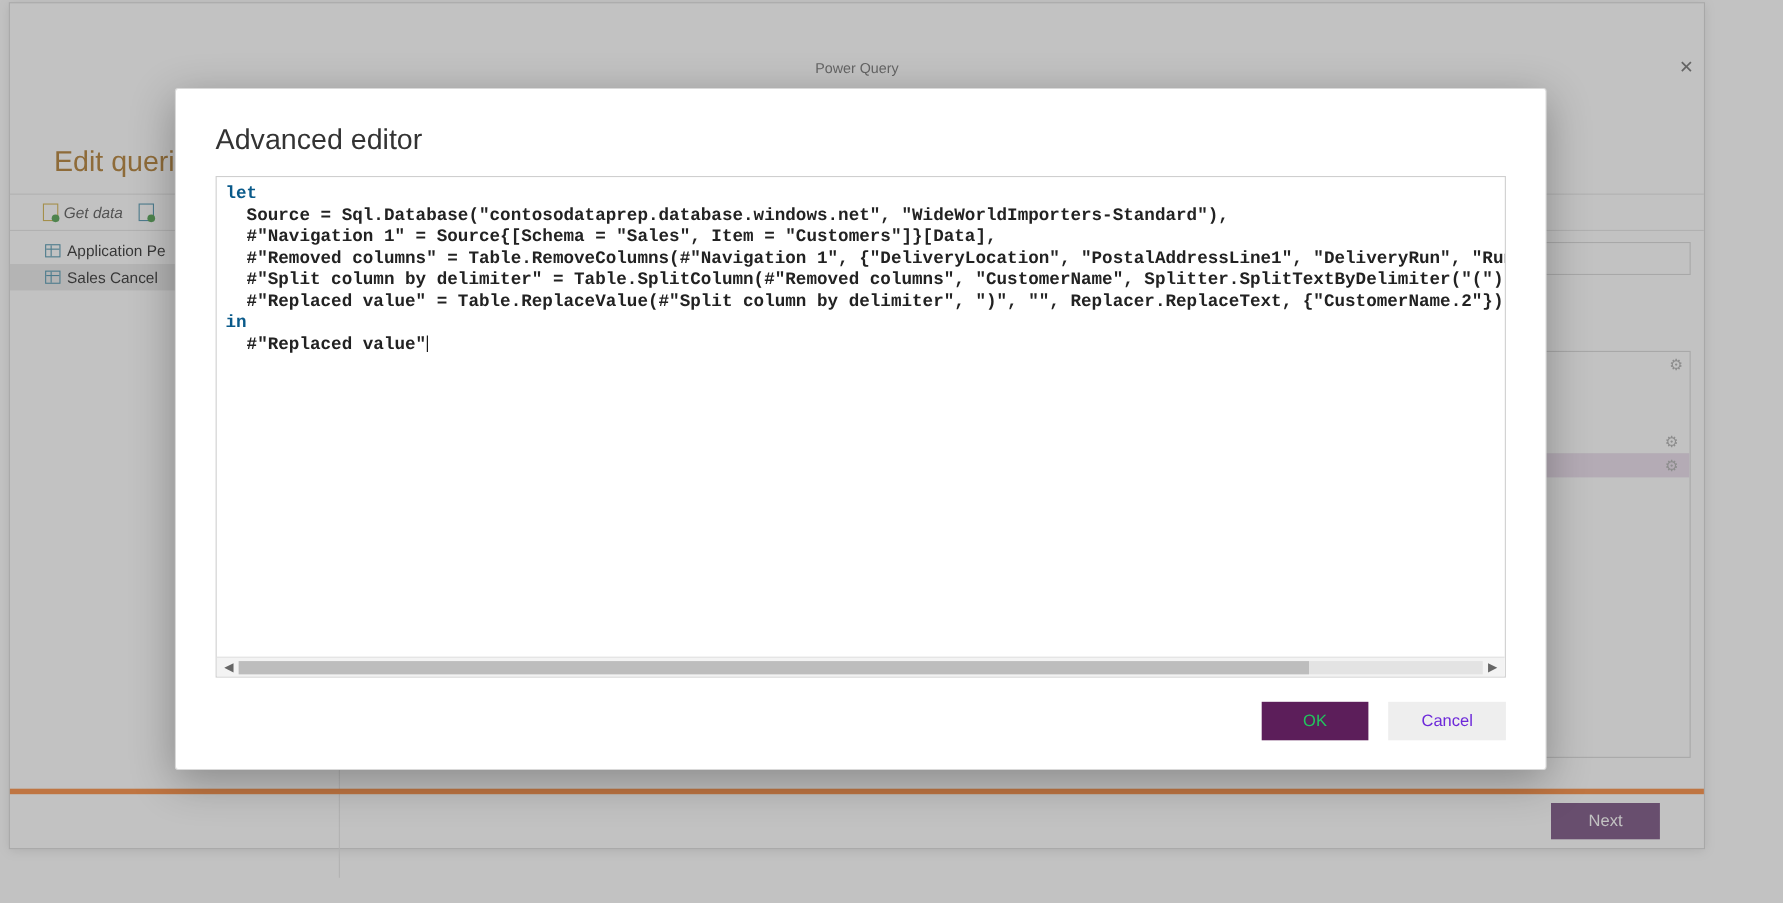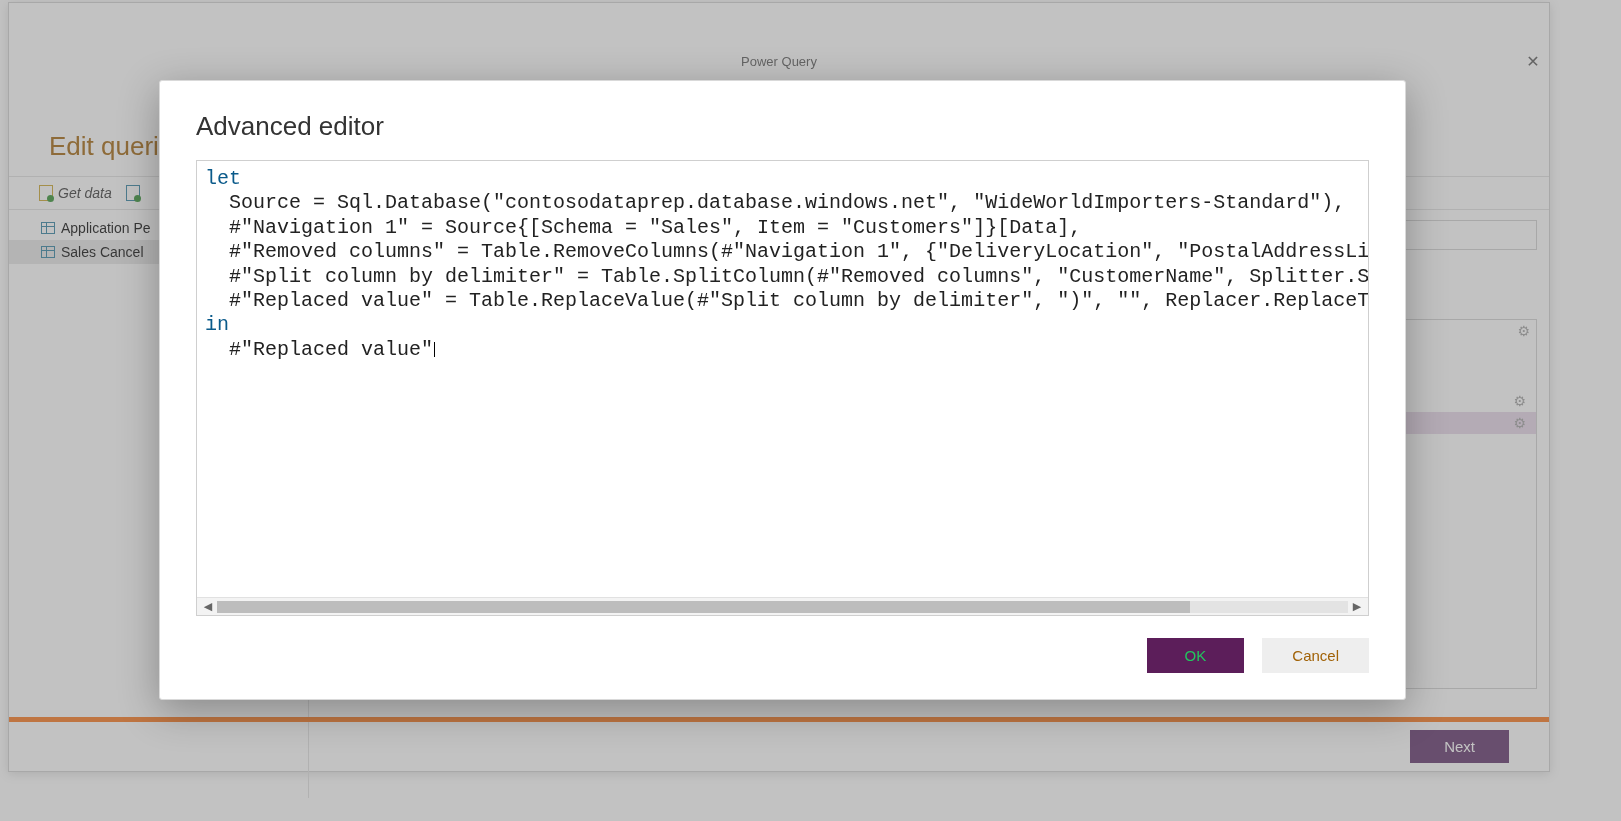--- a/index.html
+++ b/index.html
@@ -47,32 +47,32 @@
   .modal {
     position:absolute; left:159px; top:80px; width:1247px; height:620px;
     background:#fff; border:1px solid #d9d9d9; border-radius:3px;
     box-shadow:0 10px 40px rgba(0,0,0,0.3);
     padding: 30px 36px 26px 36px;
     display:flex; flex-direction:column;
   }
   .modal-title { font-weight:300; font-size:26px; color:#333; margin-bottom:18px;}
   .editor-box { flex:1; border:1px solid #cfcfcf; position:relative; overflow:hidden; }
   .editor-text { position:absolute; left:8px; top:6px; right:0;
-    font-family:"Consolas","Courier New",monospace; font-size:20px; color:#222;
-    white-space:pre; line-height:1.22; }
+    font-family:"Consolas","Courier New",monospace; font-size:16px; color:#222;
+    white-space:pre; line-height:1.22;font-weight:bold; }
   .editor-text .kw { color:#0a5a8a; }
   .caret { display:inline-block; width:1px; height:15px; background:#000; vertical-align:middle; margin-left:1px; }
   .h-scroll { position:absolute; left:0; right:0; bottom:0; height:18px;
     border-top:1px solid #e1e1e1; background:#f3f3f3; display:flex; align-items:center; justify-content:space-between; padding:0 4px;}
   .h-scroll .arrow { width:14px; text-align:center; color:#666; font-size:11px; cursor:pointer;}
   .h-scroll .track { flex:1; height:12px; background:#e3e3e3; margin:0 2px; position:relative;}
   .h-scroll .thumb { position:absolute; left:0; top:0; height:12px; width:86%; background:#bdbdbd;}
   .modal-buttons { display:flex; justify-content:flex-end; gap:18px; margin-top:22px;}
   .btn-ok { background:#5c1e5a; color:#22c55e; border:none; padding:9px 38px; font-size:15px; cursor:pointer;}
-  .btn-cancel { background:#eeeeee; color:#a16207; border:none; padding:9px 30px; font-size:15px; cursor:pointer;}
+  .btn-cancel { background:#eeeeee; color:#6d28d9; border:none; padding:9px 30px; font-size:15px; cursor:pointer;}
 
   
   .ico-table { width:14px; height:12px; border:1px solid #2a7f9e; display:inline-block; position:relative;}
   .ico-table::before { content:""; position:absolute; left:0; right:0; top:3px; height:1px; background:#2a7f9e;}
   .ico-table::after { content:""; position:absolute; top:0; bottom:0; left:4px; width:1px; background:#2a7f9e;}
   .ico-getdata { width:14px;height:16px;border:1px solid #c9a227;display:inline-block;position:relative;}
   .ico-getdata::after{content:"";position:absolute;right:-2px;bottom:-2px;width:7px;height:7px;background:#2d8f2d;border-radius:50%;}
   .gear { color:#9e9e9e; font-size:14px;}
   .info-ico { width:14px;height:14px;border:1px solid #888;border-radius:50%;display:inline-flex;align-items:center;justify-content:center;font-size:10px;color:#888;}
 </style>

